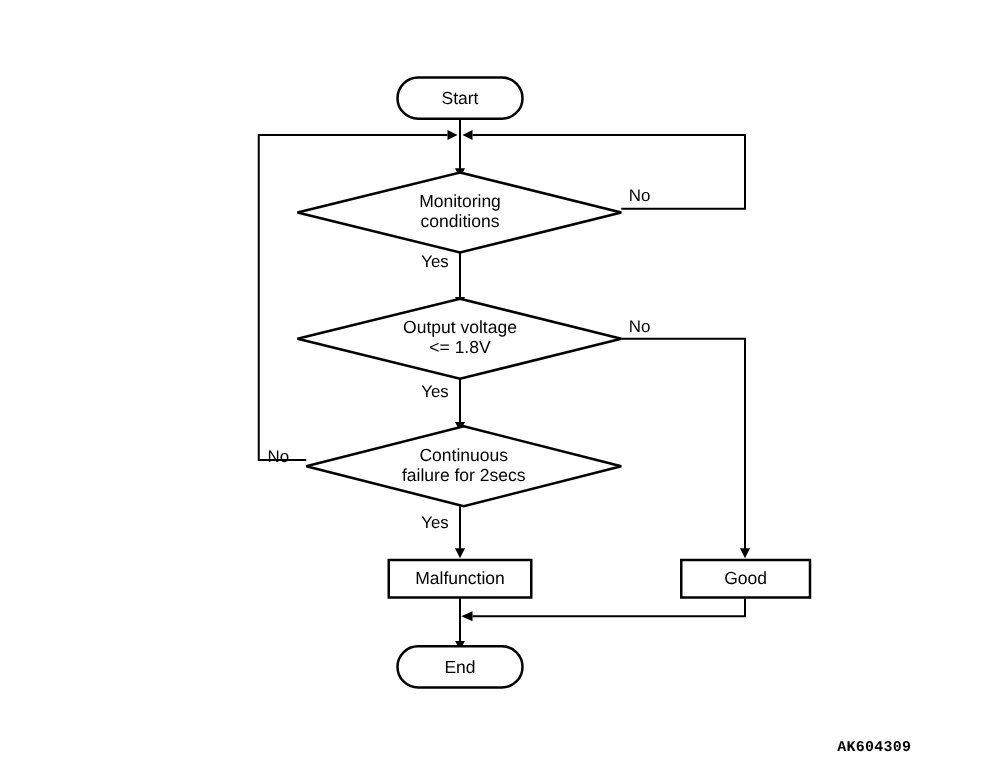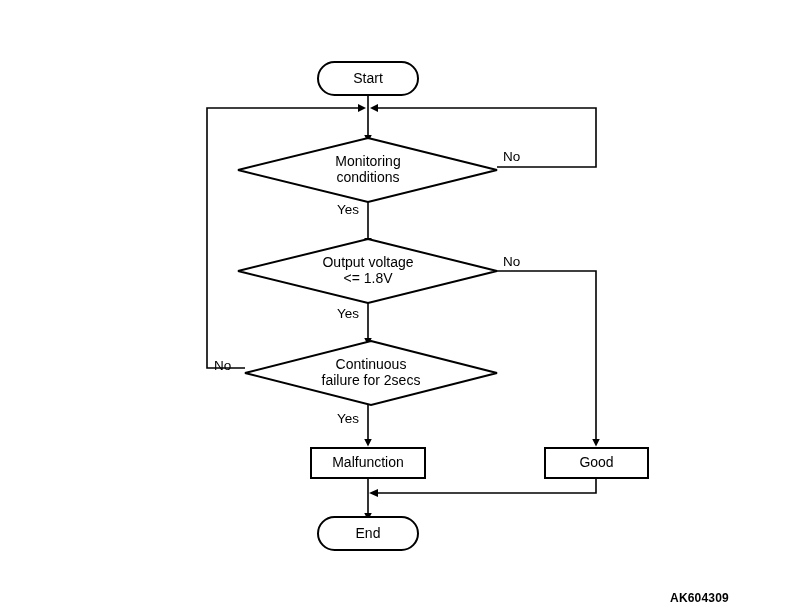--- a/index.html
+++ b/index.html
@@ -47,21 +47,21 @@
     font-size: 13.5px;
     fill: #000000;
     dominant-baseline: middle;
   }
   .edge-label.anchor-end { text-anchor: end; }
   .edge-label.anchor-start { text-anchor: start; }
   .watermark {
     position: absolute;
     right: 14px;
     bottom: 8px;
-    font-family: Liberation Sans, sans-serif;
+    font-family: Liberation Mono, monospace;
     font-size: 12px;
     font-weight: bold;
     color: #000000;
     letter-spacing: 0.2px;
   }
 </style>
 </head>
 <body>
 
 <div id="page">

